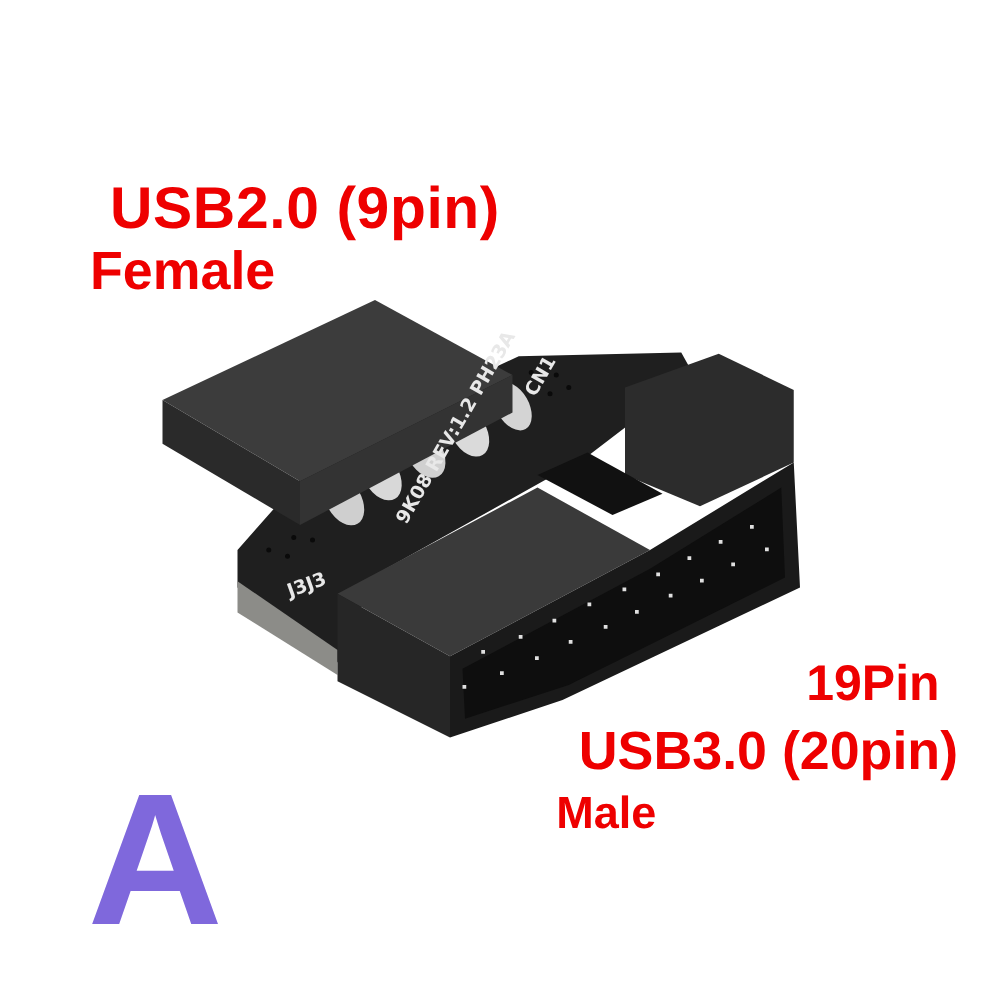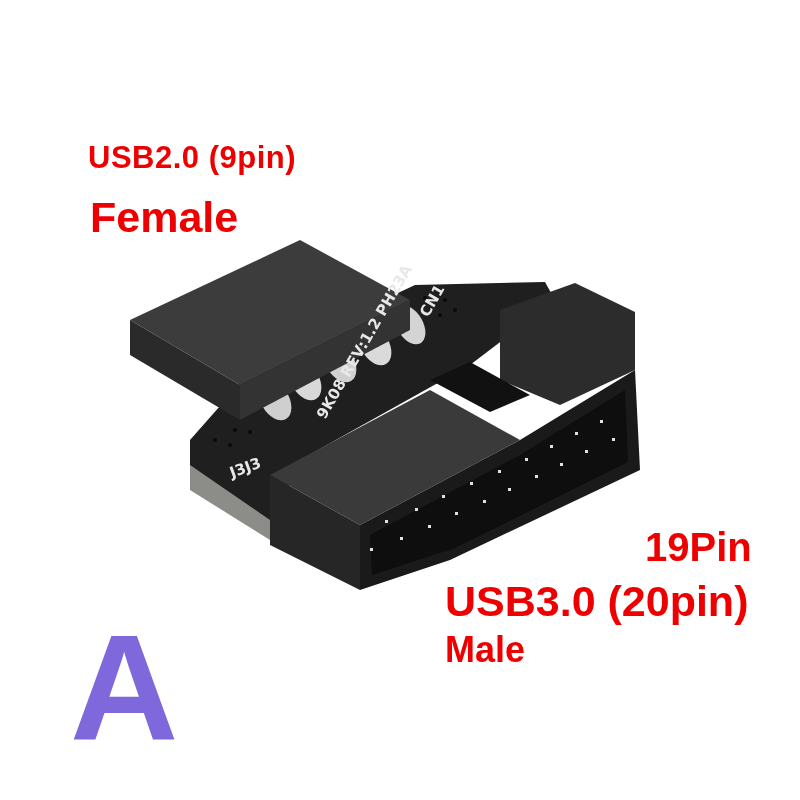--- a/index.html
+++ b/index.html
@@ -1,21 +1,21 @@
 <!DOCTYPE html>
 <html><head>
 <meta charset="utf-8">
 <style>
   html, body { margin: 0; padding: 0; background: #ffffff; }
   body { width: 800px; height: 800px; position: relative; overflow: hidden; font-family: "Liberation Sans", sans-serif; }
   .label { position: absolute; color: #ee0000; font-weight: bold; font-family: "Liberation Sans", sans-serif; line-height: 1; white-space: nowrap; }
-  #lbl-usb2 { left: 88px; top: 142px; font-size: 31px; letter-spacing: 0.5px; }
-  #lbl-female { left: 90px; top: 196px; font-size: 43px; }
+  #lbl-usb2 { left: 88px; top: 142px; font-size: 47px; letter-spacing: 0.5px; }
+  #lbl-female { left: 72px; top: 196px; font-size: 43px; }
   #lbl-19pin { left: 645px; top: 527px; font-size: 40px; }
-  #lbl-usb3 { left: 445px; top: 580px; font-size: 43px; }
+  #lbl-usb3 { left: 463px; top: 580px; font-size: 43px; }
   #lbl-male { left: 445px; top: 632px; font-size: 36px; }
   #variant { position: absolute; left: 70px; top: 612px; font-size: 150px; font-weight: bold; color: #7f68dc; font-family: "Liberation Sans", sans-serif; line-height: 1; }
   svg#product { position: absolute; left: 0; top: 0; }
   .silk { fill: #e8e8e8; font-family: "DejaVu Sans", sans-serif; font-weight: bold; font-size: 15px; }
 </style>
 </head>
 <body>
 
 <svg id="product" width="800" height="800" viewBox="0 0 800 800">
 

